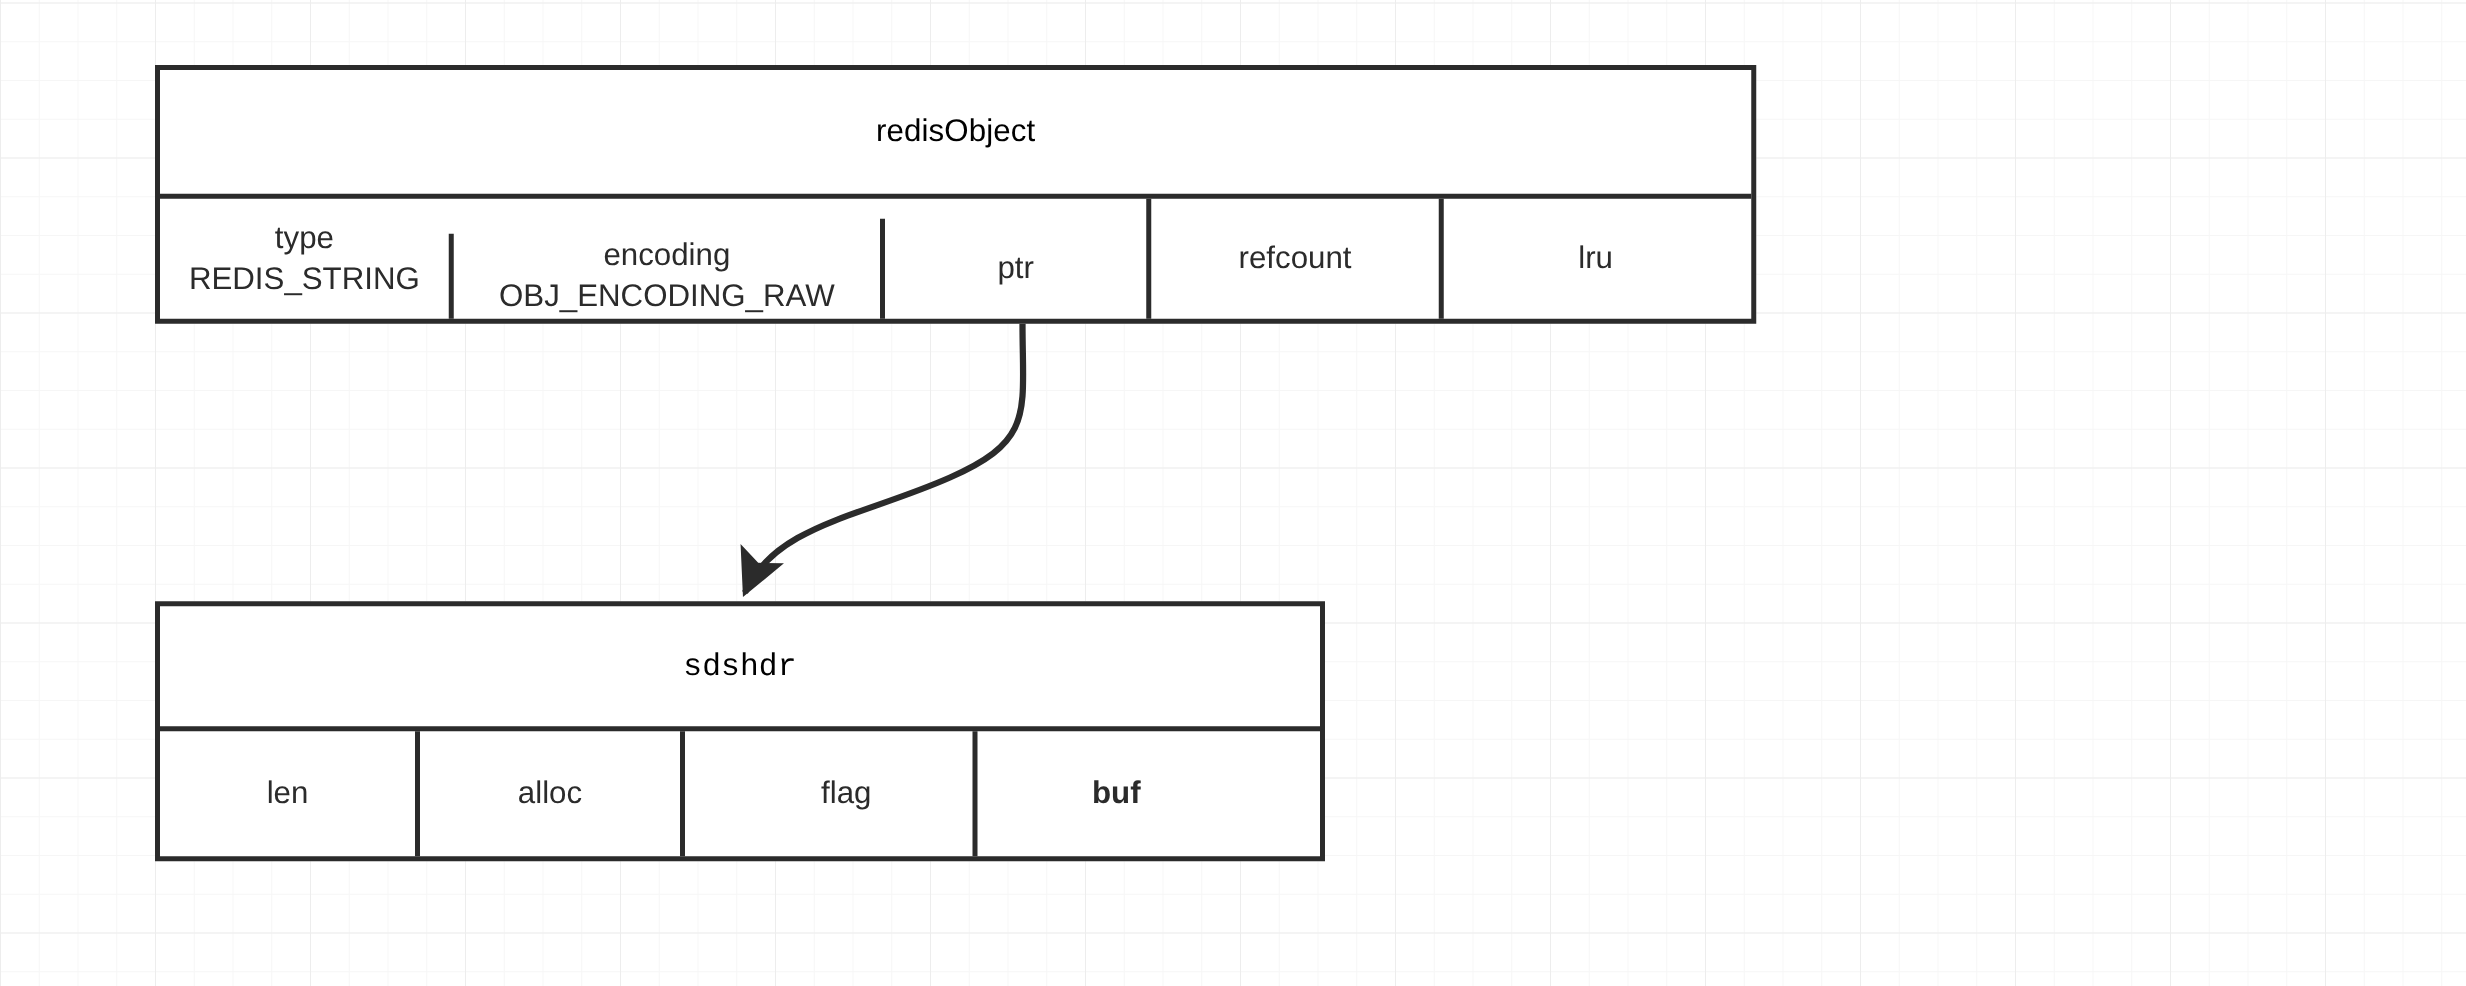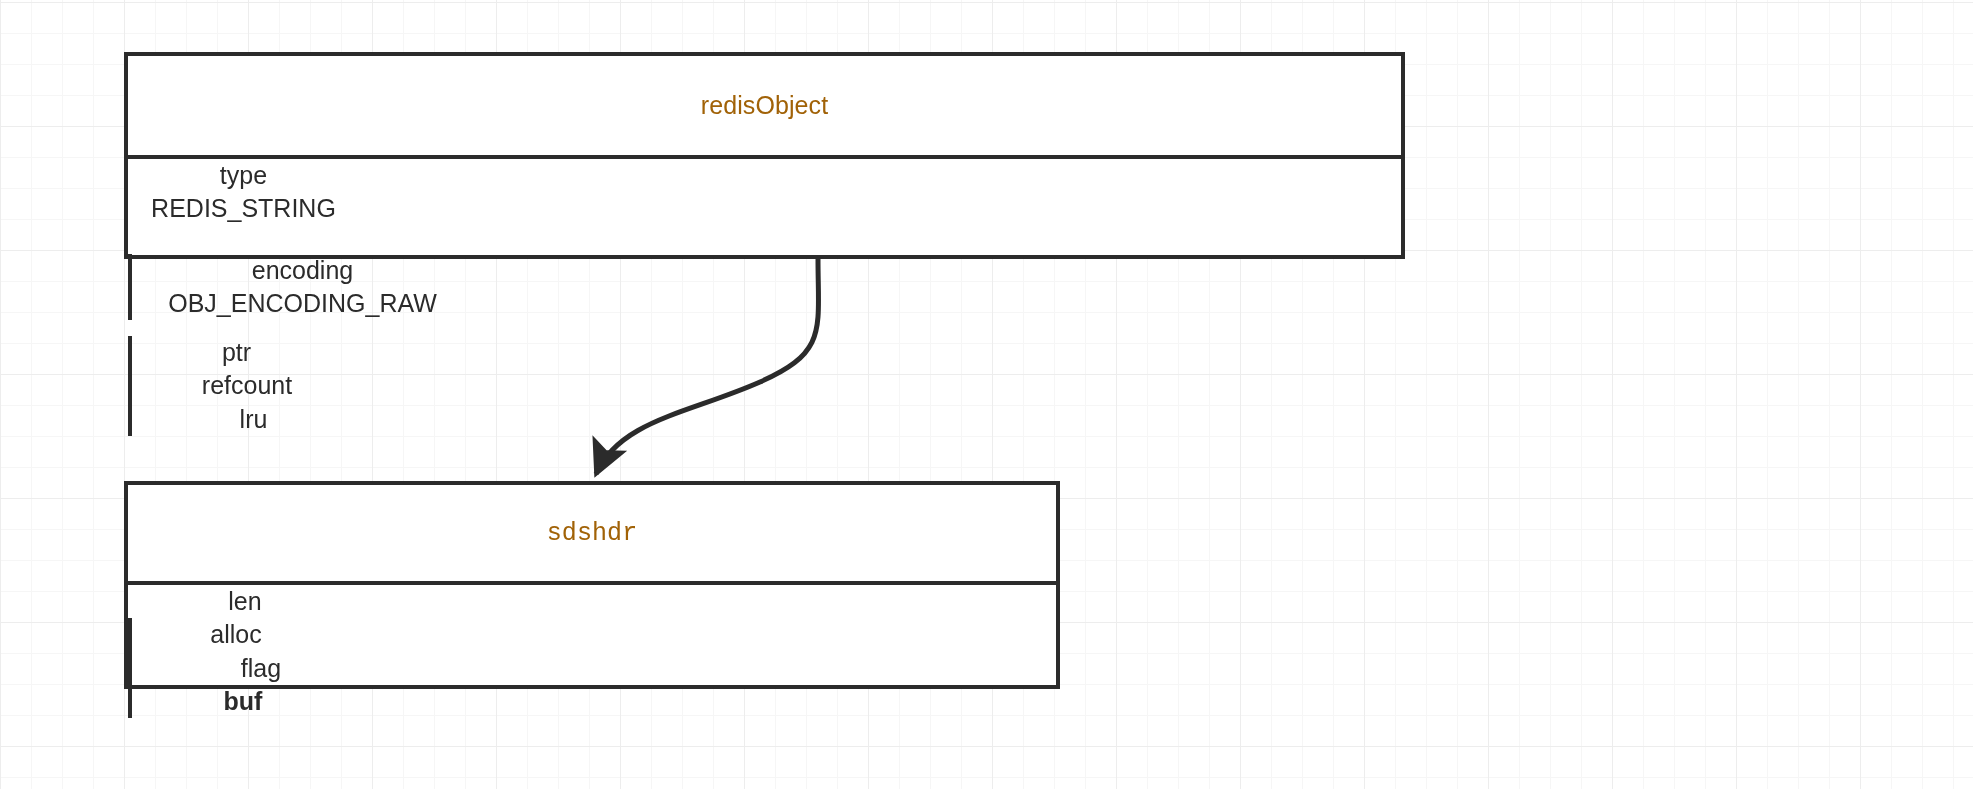--- a/index.html
+++ b/index.html
@@ -38,29 +38,28 @@
     position: absolute;
     border: 4px solid #2b2b2b;
     background: #ffffff;
     box-sizing: border-box;
   }
   .struct-title {
     display: flex;
     align-items: center;
     justify-content: center;
     box-sizing: border-box;
-    color: #a16207;
+    color: #000000;
     font-size: 25px;
     letter-spacing: 0.1px;
   }
   .struct-fields {
     display: flex;
     box-sizing: border-box;
     border-top: 4px solid #2b2b2b;
-    flex-direction: column;
   }
   .field {
     display: flex;
     flex-direction: column;
     align-items: center;
     justify-content: center;
     box-sizing: border-box;
     border-left: 4px solid #2b2b2b;
     color: #2b2b2b;
     font-size: 25px;
@@ -87,21 +86,21 @@
 
   
   #sdshdr {
     left: 124px;
     top: 481px;
     width: 936px;
     height: 208px;
   }
   #sdshdr .struct-title { height: 96px; font-family: Liberation Mono, monospace; }
   #sdshdr .struct-fields { height: 104px; }
-  #sdshdr .f-len   { width: 234px; }
+  #sdshdr .f-len   { width: 204px; }
   #sdshdr .f-alloc { width: 212px; }
   #sdshdr .f-flag  { width: 234px; padding-left: 28px; }
   #sdshdr .f-buf   { width: 226px; font-weight: bold; }
 
   
   #connector {
     position: absolute;
     left: 0;
     top: 0;
     width: 1973px;

